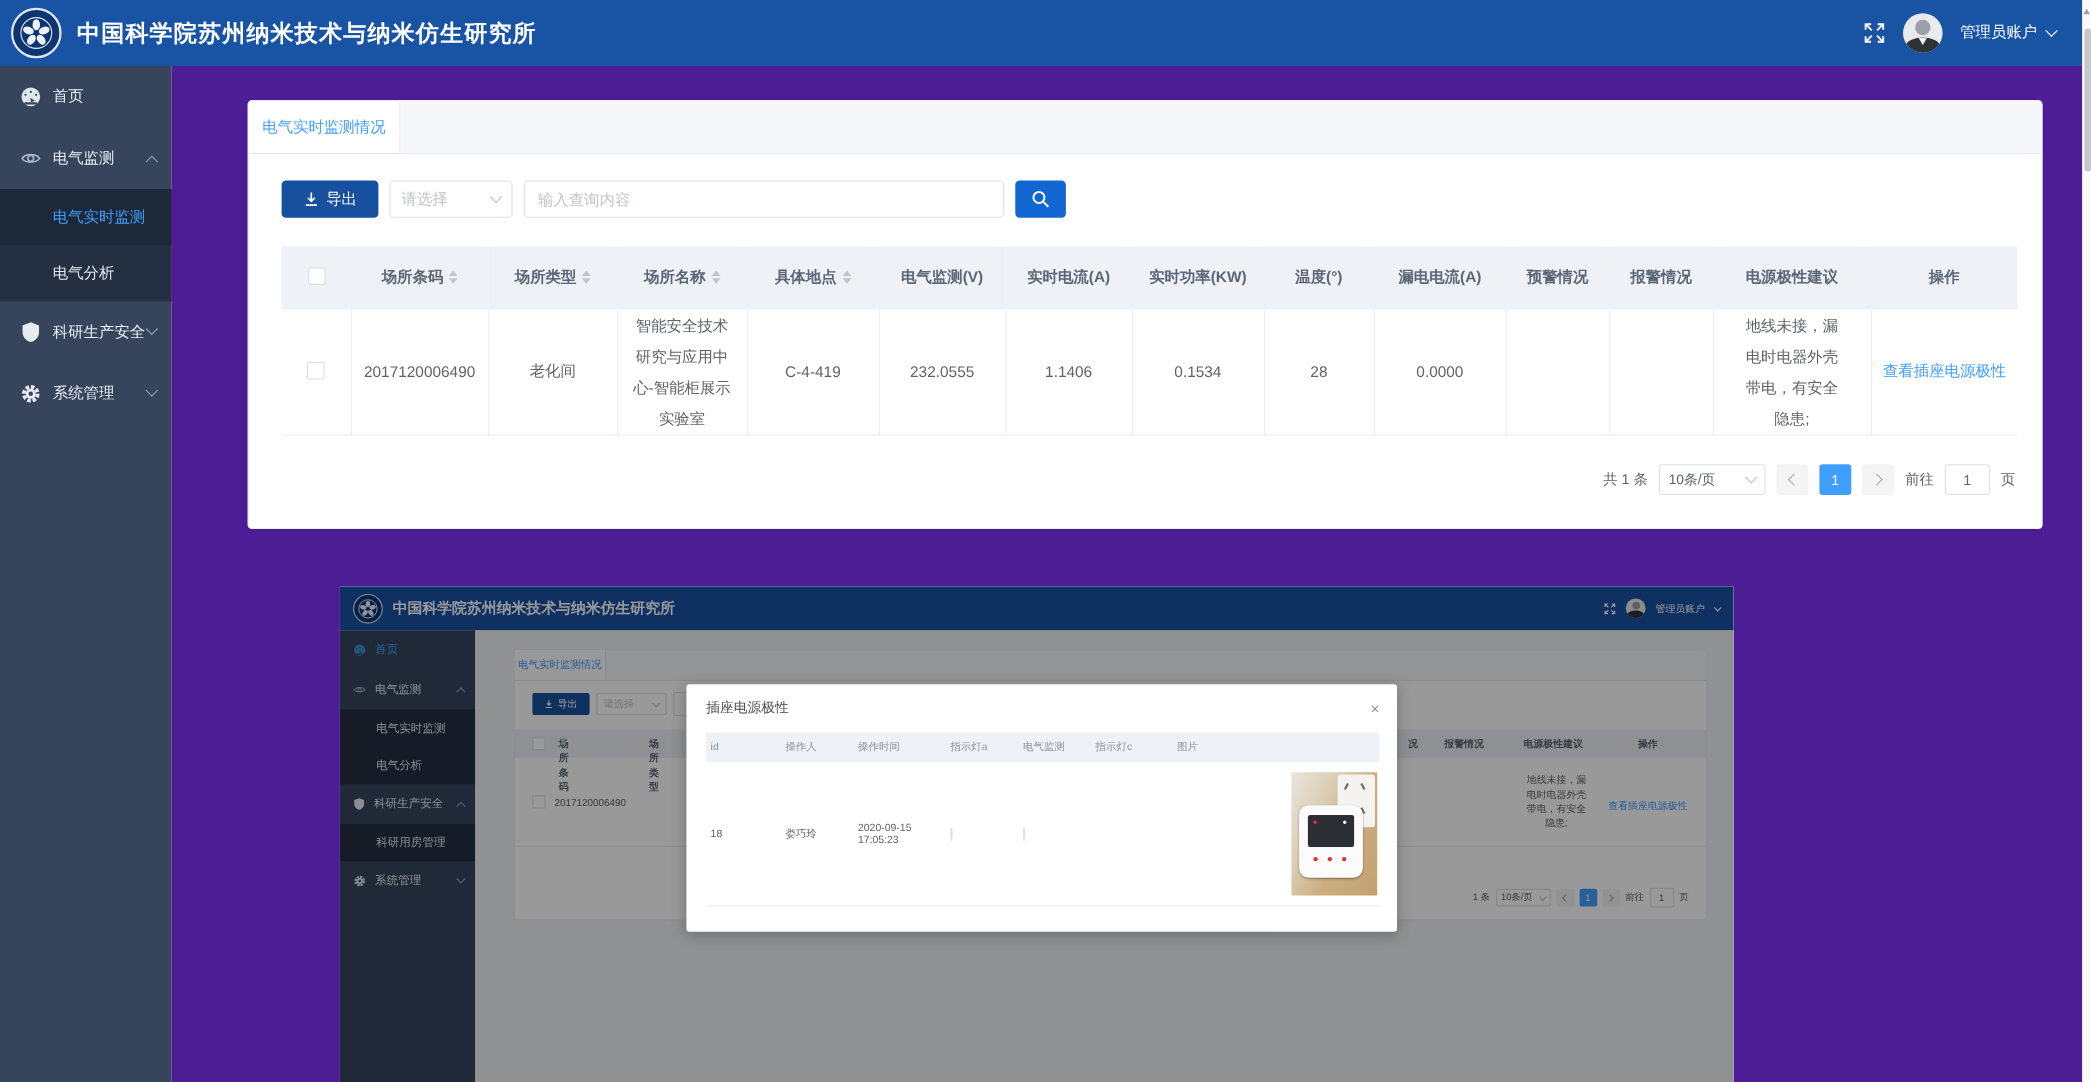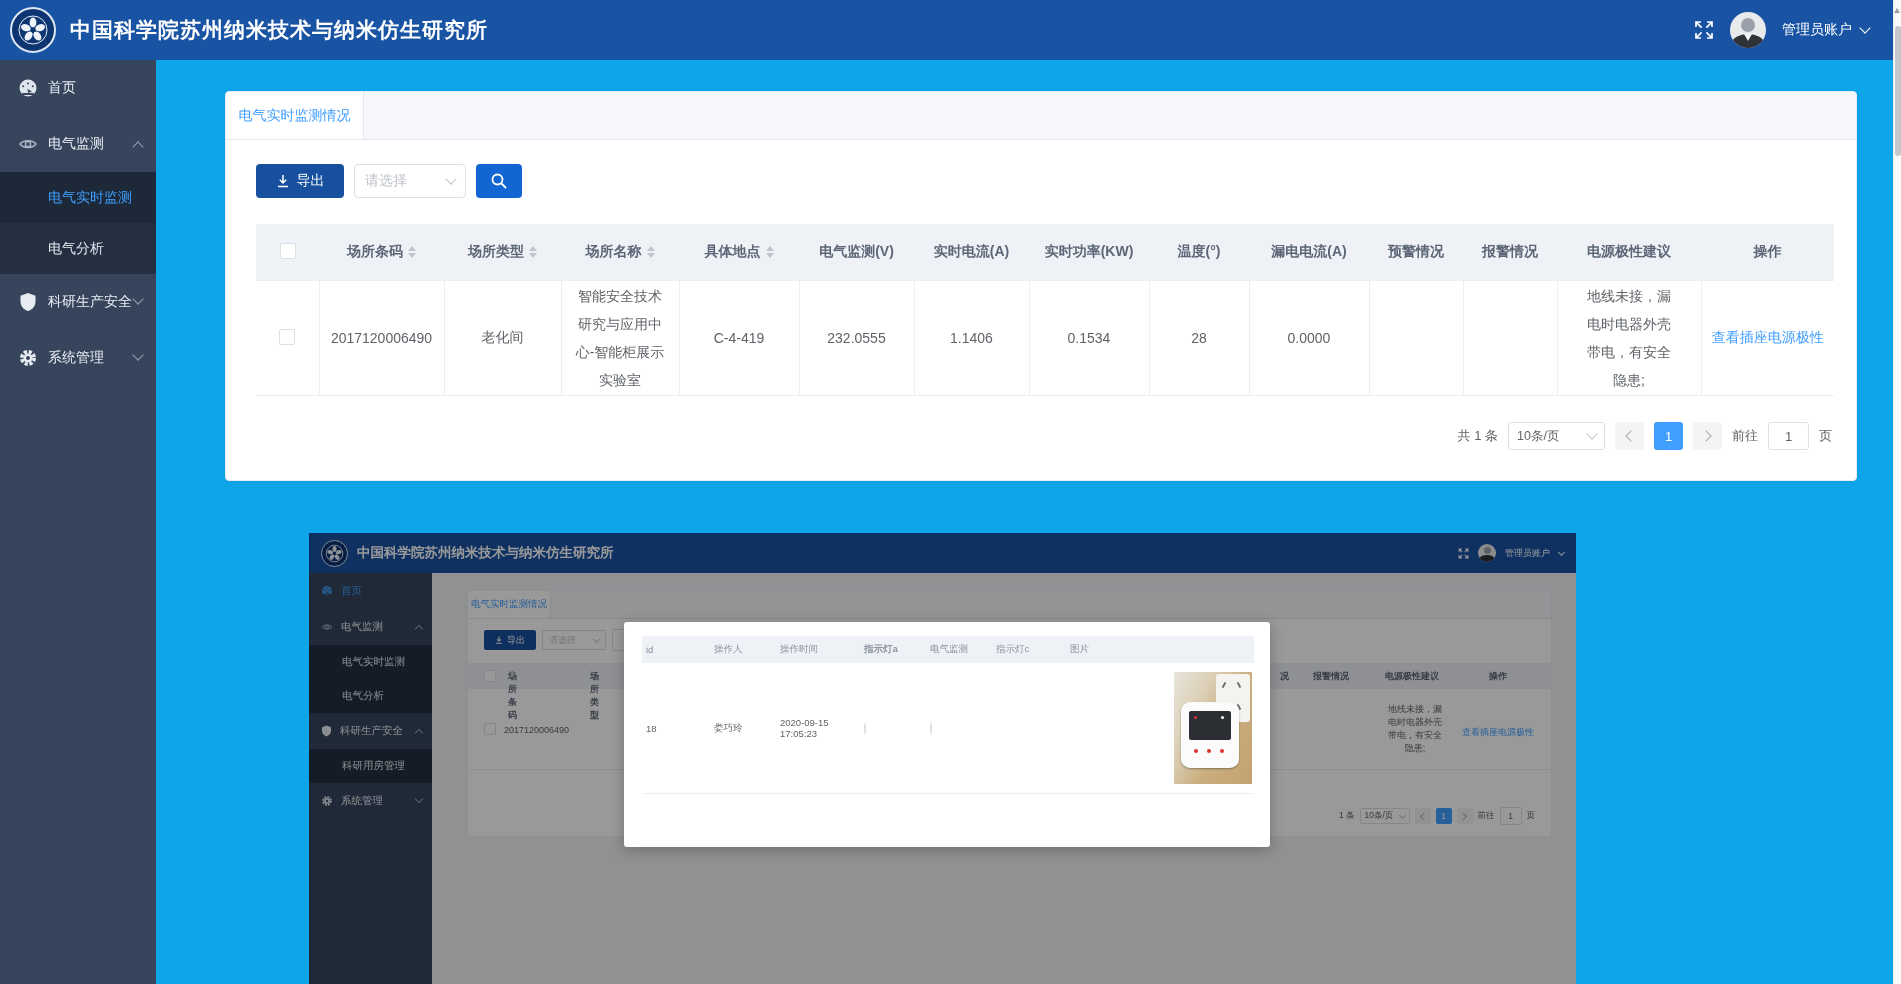--- a/index.html
+++ b/index.html
@@ -30,21 +30,21 @@
   .s-icon{width:20px;height:20px;margin-right:10px;display:flex;align-items:center;justify-content:center;}
   .side-caret{position:absolute;right:14px;width:7px;height:7px;border-right:1.4px solid #93a1b3;
               border-bottom:1.4px solid #93a1b3;}
   .c-up{transform:rotate(-135deg);}
   .c-down{transform:rotate(45deg);margin-top:-4px;}
   .submenu{background:#242f41;}
   .sub-item{height:51px;display:flex;align-items:center;padding-left:48px;color:#e2e8ef;font-size:14px;cursor:pointer;}
   .sub-item.active{color:#409eff;background:#1d2838;}
 
   
-  .content{position:absolute;left:156px;top:60px;right:8px;bottom:0;background:#0ea5e9;}
+  .content{position:absolute;left:156px;top:60px;right:8px;bottom:0;background:#4c1d95;}
   .card{position:absolute;left:69px;top:31px;width:1632px;background:#fff;border:1px solid #e9edf3;
         border-radius:4px;box-sizing:border-box;padding-bottom:30px;box-shadow:0 1px 4px rgba(0,0,0,0.04);}
   .tabbar{height:47px;background:#f5f7fa;border-bottom:1px solid #e4e7ed;display:flex;border-radius:4px 4px 0 0;}
   .tab-active{width:137px;background:#fff;border-right:1px solid #e4e7ed;display:flex;align-items:center;
               justify-content:center;color:#409eff;font-size:14px;border-radius:4px 0 0 0;cursor:pointer;}
   .toolbar{display:flex;align-items:center;gap:10px;margin:24px 24px 0 30px;}
   .btn-export{width:88px;height:34px;background:#17509e;border:none;border-radius:4px;color:#fff;
               font-size:14px;display:flex;align-items:center;justify-content:center;gap:7px;cursor:pointer;}
   .sel{width:112px;height:34px;border:1px solid #dcdfe6;border-radius:4px;background:#fff;display:flex;
        align-items:center;justify-content:space-between;padding:0 10px;box-sizing:border-box;
@@ -146,21 +146,21 @@
               z-index:6;box-shadow:0 3px 14px rgba(0,0,0,0.25);box-sizing:border-box;}
   .mm-head{display:flex;align-items:center;padding:13px 16px 0 18px;}
   .mm-title{font-size:12.5px;color:#484b50;}
   .mm-close{margin-left:auto;color:#909399;font-size:14px;line-height:1;cursor:pointer;}
   .mm-table{margin:14px 16px 0 18px;}
   .mm-thead{display:flex;height:27px;background:#eef1f6;align-items:center;font-size:9.5px;color:#8a939e;}
   .mm-row{display:flex;align-items:center;font-size:9.5px;color:#5f6368;border-bottom:1px solid #ebeef5;height:130px;}
   .mmc1{width:72px;padding-left:4px;box-sizing:border-box;}
   .mmc2{width:66px;}
   .mmc3{width:84px;}
-  .mmc4{width:66px;font-weight:bold;}
+  .mmc4{width:66px;}
   .mmc5{width:66px;}
   .mmc6{width:74px;}
   .mmc7{width:184px;display:flex;}
   .light{width:11px;height:11px;border:1px solid #dcdfe6;border-radius:50%;background:#fcfcfd;}
   .light-red{width:12px;height:12px;background:#fe0000;border-radius:50%;position:relative;}
   .light-red::after{content:"";position:absolute;left:4px;top:4px;width:4px;height:4px;background:#fff;border-radius:50%;}
   .photo{width:78px;height:112px;margin-left:auto;margin-right:2px;position:relative;overflow:hidden;
          border-radius:1px;background:linear-gradient(115deg,#e9e5dc 0%,#dbcfb6 30%,#cbaf80 58%,#c2a170 100%);}
   .ph-socket{position:absolute;right:2px;top:2px;width:34px;height:48px;background:#f4f3ef;border-radius:3px;}
   .ph-slot{position:absolute;width:2px;height:6px;background:#6a6d70;}
@@ -286,20 +286,21 @@
             <svg width="14" height="14" viewBox="0 0 14 14" fill="none" stroke="#fff" stroke-width="1.5">
               <path d="M7 1 v7.5 M3.8 5.8 L7 9 L10.2 5.8 M2 12.5 h10"></path>
             </svg>
           </span>
           <span>导出</span>
         </button>
         <div class="sel">
           <span>请选择</span>
           <span class="sel-caret"></span>
         </div>
+        <input class="search-input" placeholder="输入查询内容" style="">
         <button class="btn-search">
           <span style="display:flex;">
             <svg width="18" height="18" viewBox="0 0 18 18" fill="none" stroke="#fff" stroke-width="1.8">
               <circle cx="7.5" cy="7.5" r="5"></circle>
               <path d="M11.5 11.5 L16 16"></path>
             </svg>
           </span>
         </button>
       </div>
 
@@ -601,20 +602,24 @@
             <span>前往</span>
             <span class="m-ginput">1</span>
             <span>页</span>
           </div>
         </div>
       </div>
 
       <div class="mini-overlay"></div>
 
       <div class="mini-modal">
+        <div class="mm-head">
+          <span class="mm-title">插座电源极性</span>
+          <span class="mm-close">×</span>
+        </div>
         <div class="mm-table">
           <div class="mm-thead">
             <span class="mmc1">id</span>
             <span class="mmc2">操作人</span>
             <span class="mmc3">操作时间</span>
             <span class="mmc4">指示灯a</span>
             <span class="mmc5">电气监测</span>
             <span class="mmc6">指示灯c</span>
             <span class="mmc7">图片</span>
           </div>

